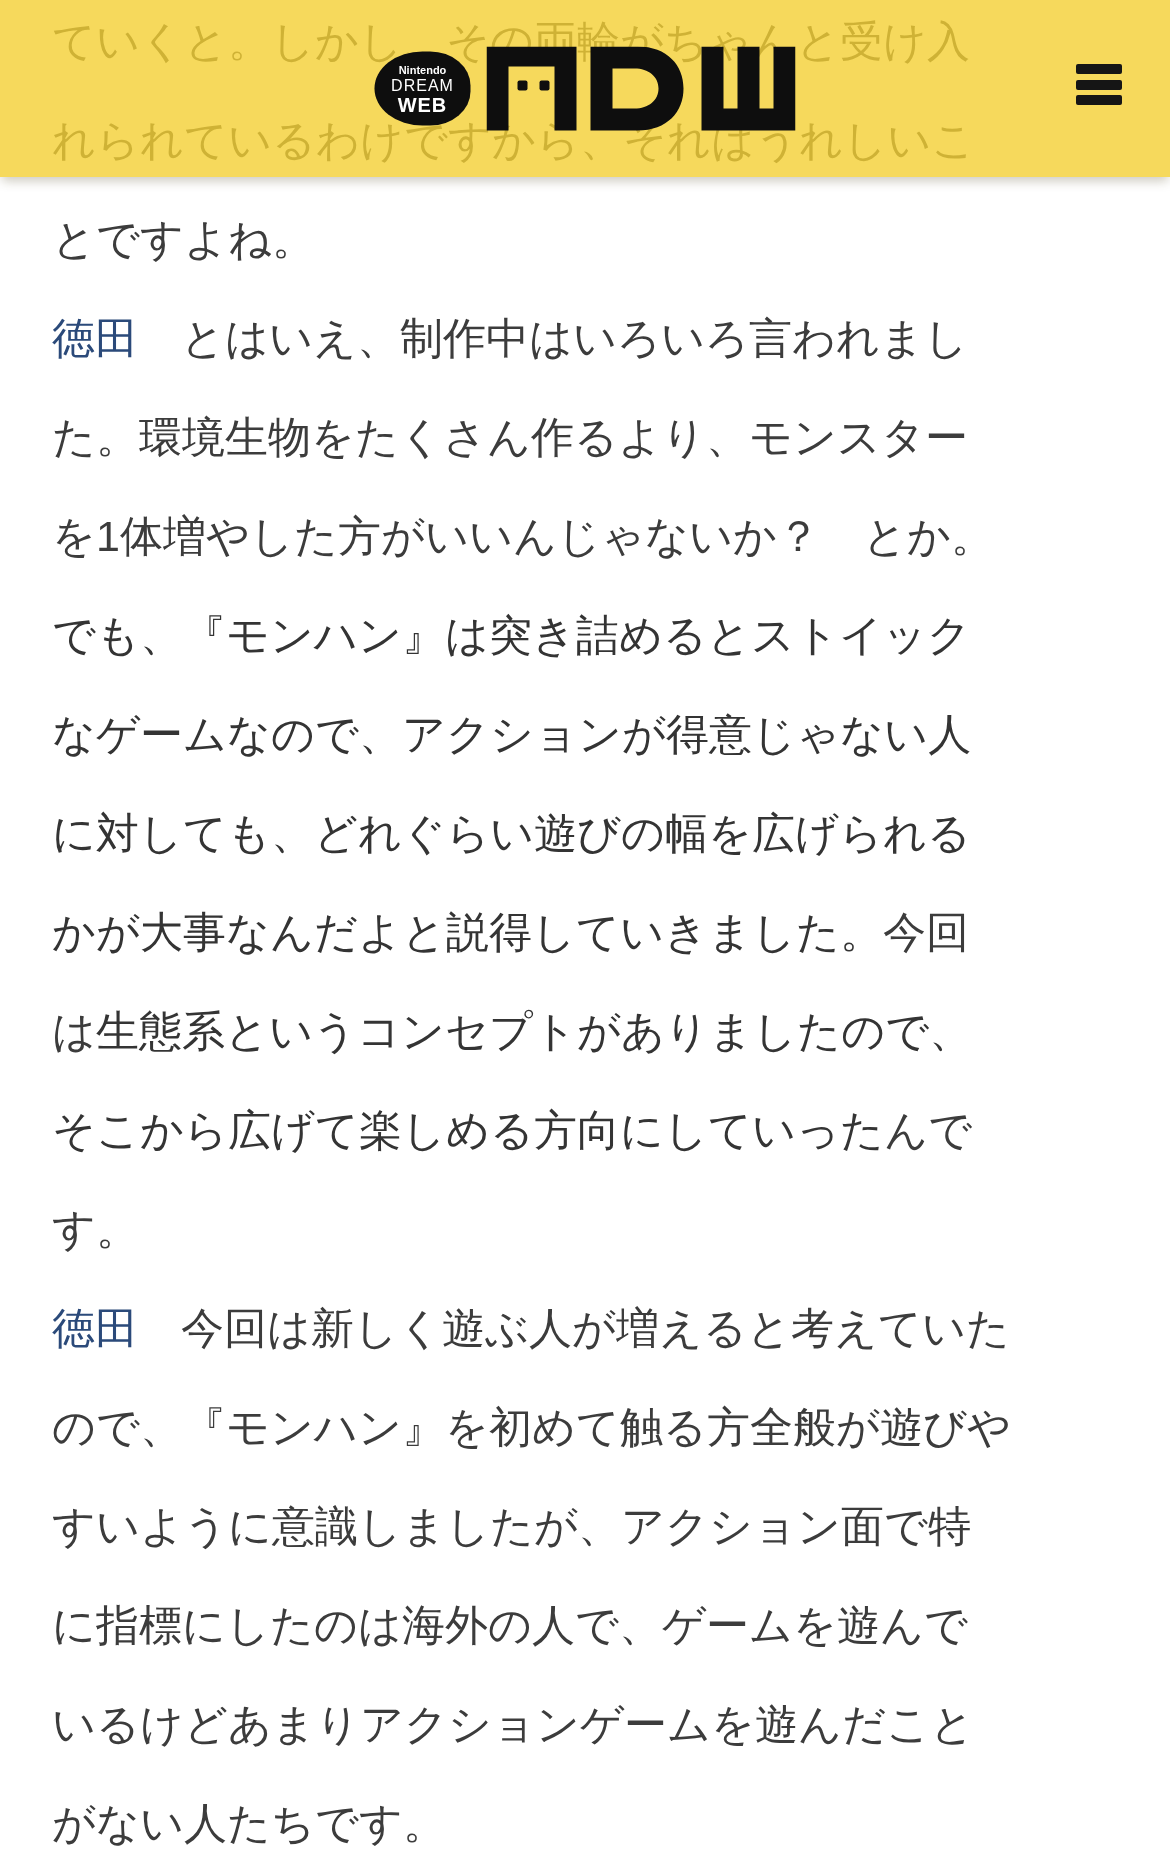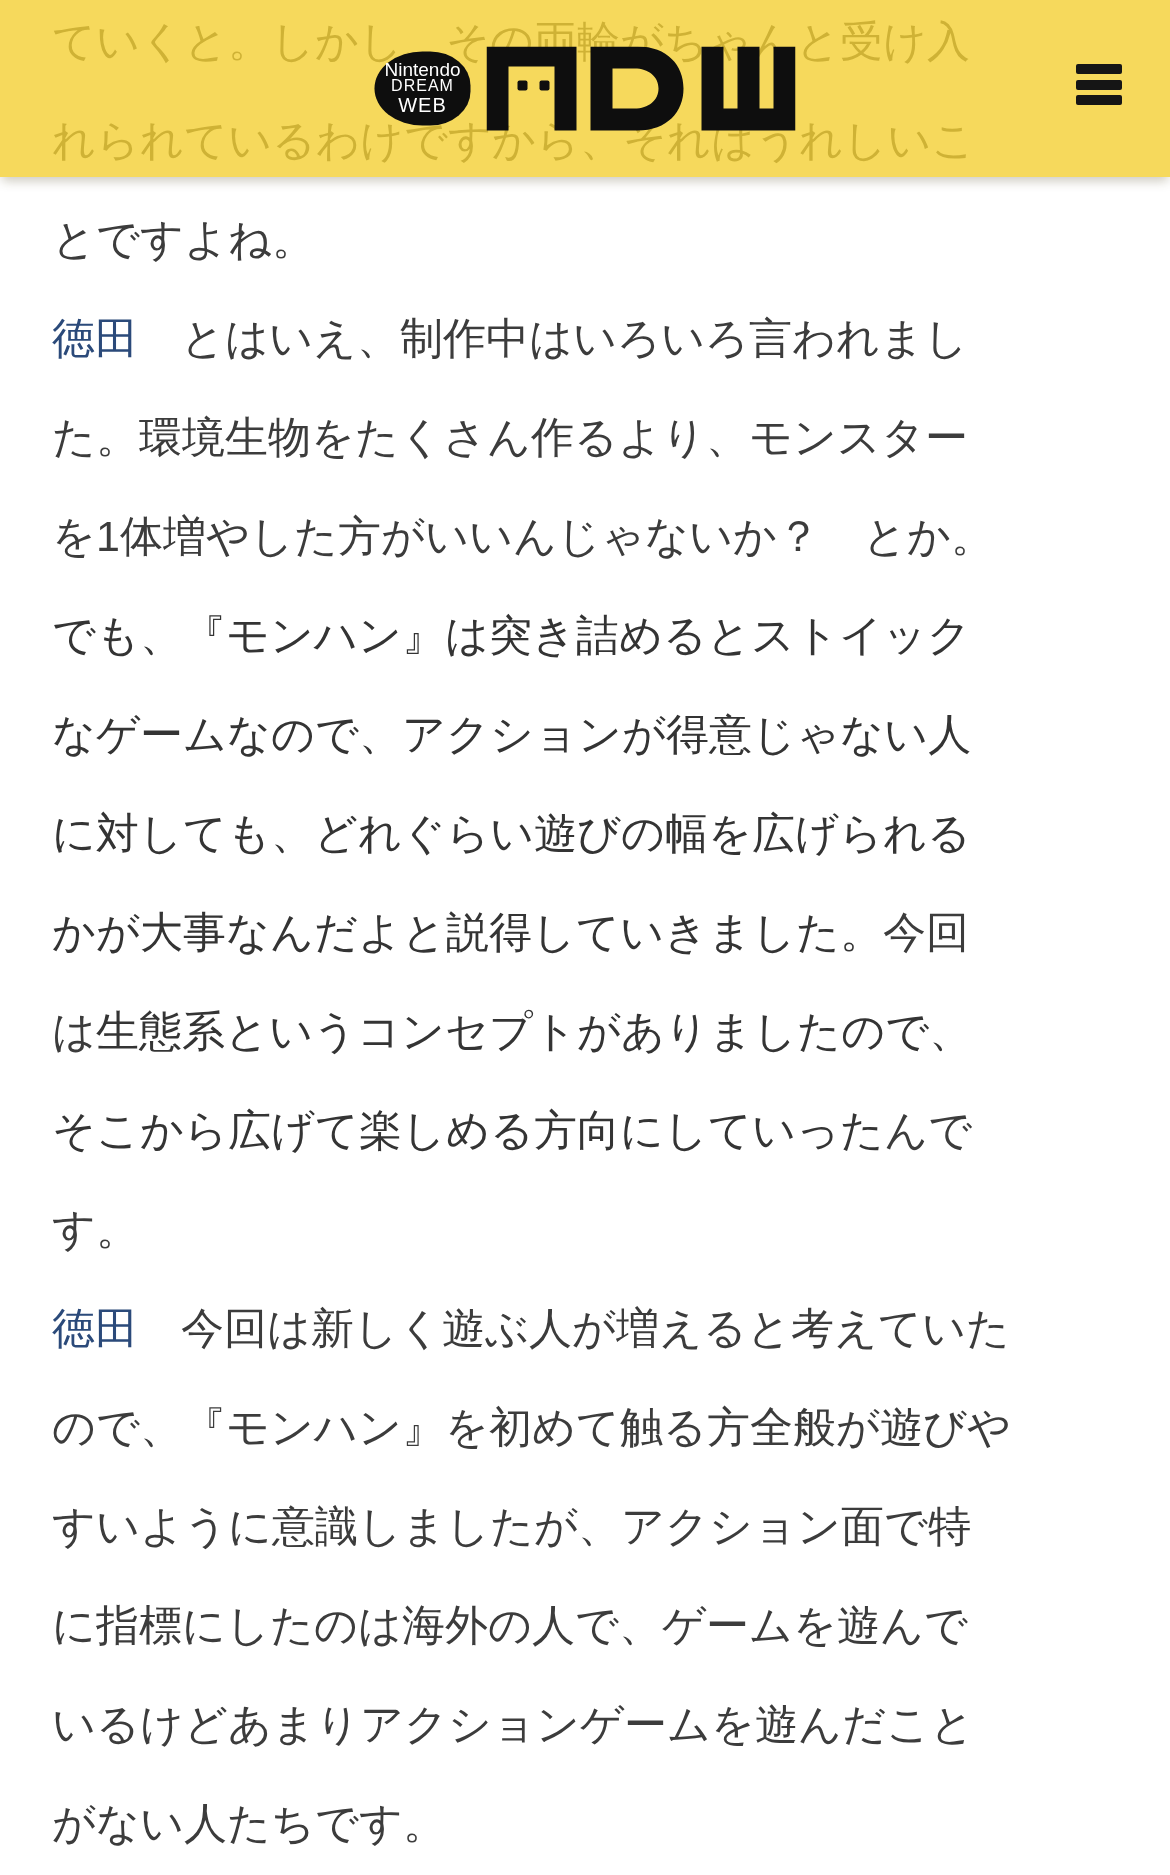--- a/index.html
+++ b/index.html
@@ -34,23 +34,23 @@
   .logo{
     position:absolute;left:50%;top:50%;transform:translate(-50%,-50%);
     display:flex;align-items:center;gap:16px;text-decoration:none;cursor:pointer;
   }
   .badge{
     width:96px;height:74px;background:#0e0e0e;color:#ffffff;
     border-radius:50% 42% 42% 50% / 50% 46% 46% 50%;
     display:flex;flex-direction:column;align-items:center;justify-content:center;
     text-align:center;flex:0 0 auto;
   }
-  .badge .b1{font-size:19px;line-height:14px;font-weight:400;letter-spacing:0;}
+  .badge .b1{font-size:11px;line-height:14px;font-weight:700;letter-spacing:0;}
   .badge .b2{font-size:16px;line-height:17px;font-weight:400;letter-spacing:1px;}
-  .badge .b3{font-size:20px;line-height:22px;font-weight:400;letter-spacing:1px;}
+  .badge .b3{font-size:20px;line-height:22px;font-weight:700;letter-spacing:1px;}
   .letters{display:block;}
 
   .burger{
     position:absolute;right:48px;top:64px;width:46px;height:41px;
     background:transparent;border:0;padding:0;margin:0;cursor:pointer;
     display:flex;flex-direction:column;justify-content:space-between;
   }
   .burger .bar{width:46px;height:10px;background:#151515;border-radius:2px;}
 </style>
 </head>

